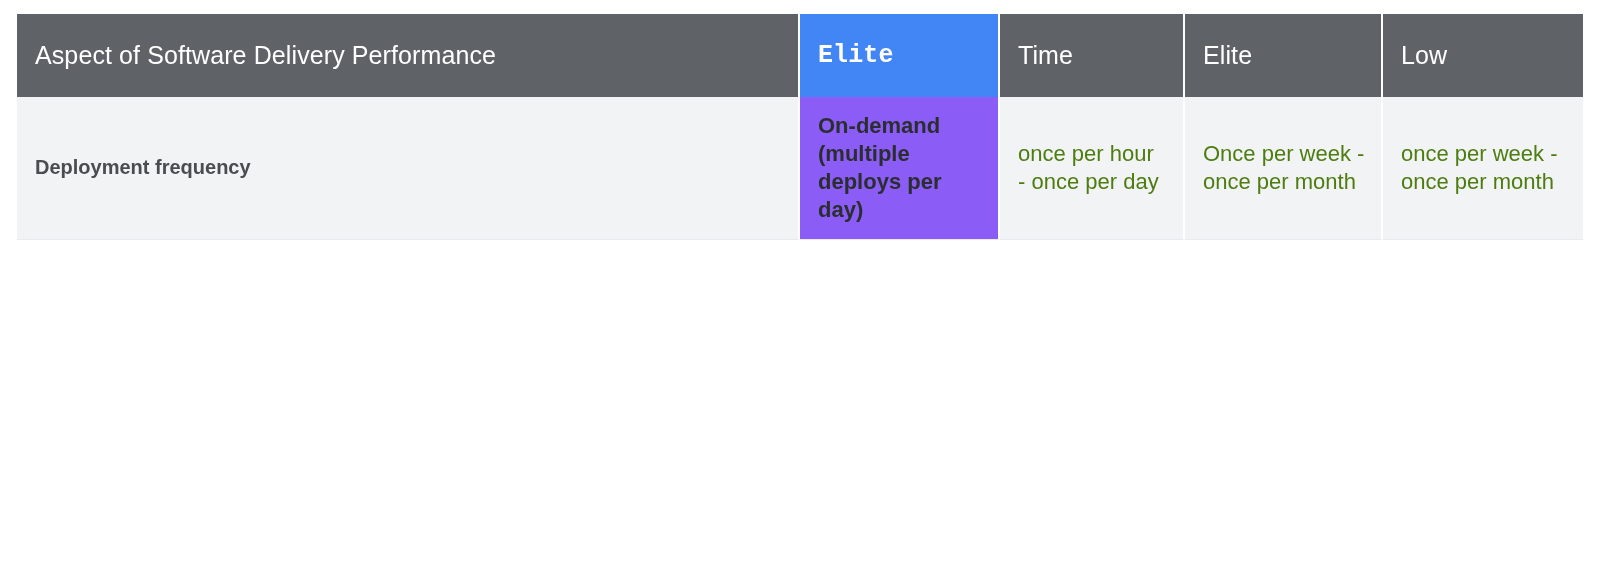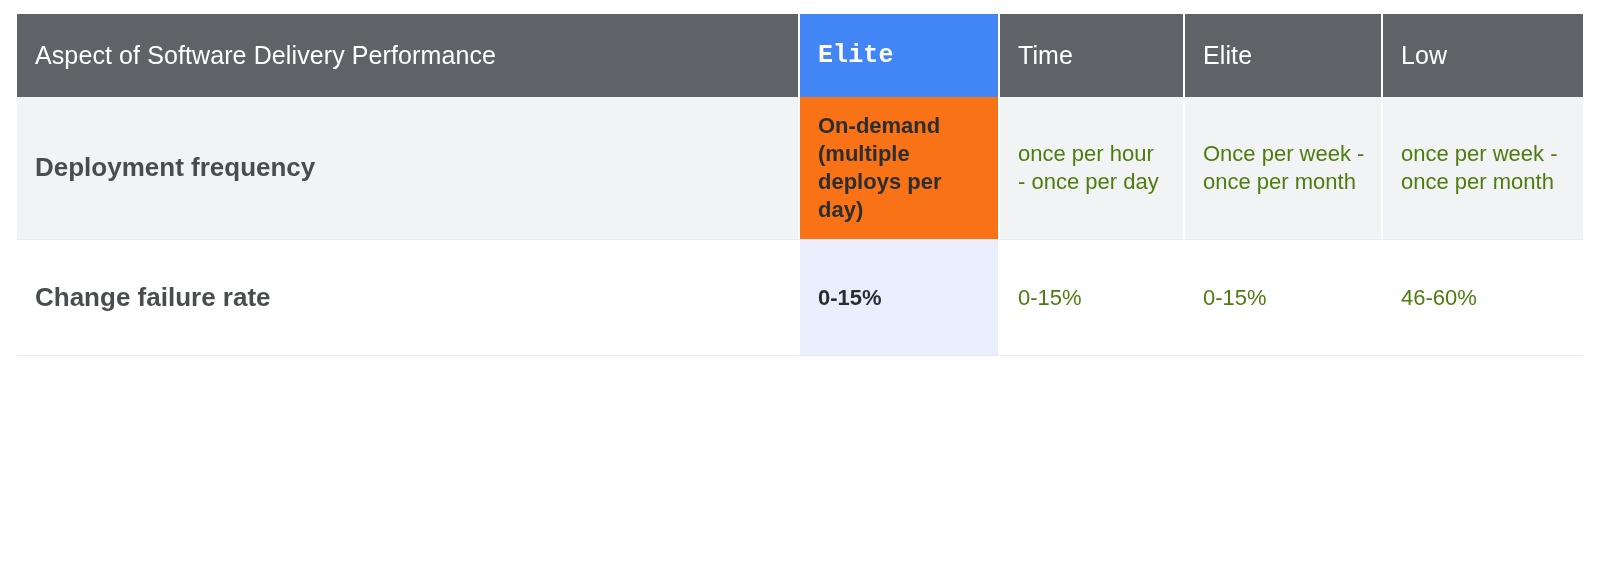--- a/index.html
+++ b/index.html
@@ -67,26 +67,26 @@
     box-sizing: border-box;
     line-height: 1.27;
   }
   tbody td.last { border-right: none; }
 
   tbody tr.shaded td { background: #f1f3f4; }
   tbody tr.plain td  { background: #ffffff; }
 
   tbody td.aspect-cell {
     font-weight: 700;
-    font-size: 26px;
+    font-size: 20px;
     color: #4a4d50;
     padding-left: 18px;
   }
 
-  tbody tr.shaded td.elite-cell { background: #f97316; font-weight: 700; color: #2b2e31; }
+  tbody tr.shaded td.elite-cell { background: #8b5cf6; font-weight: 700; color: #2b2e31; }
   tbody tr.plain  td.elite-cell { background: #e8eefc; font-weight: 700; color: #2b2e31; }
 
   tbody tr.r1 td { height: 143px; }
   tbody tr.r2 td { height: 107px; }
   tbody tr.r3 td { height: 108px; }
   tbody tr.r4 td { height: 116px; }
 
   tbody tr:last-child td { border-bottom: 1px solid #e8eaed; }
 </style>
 </head>
@@ -115,23 +115,16 @@
       <tr class="shaded r1">
         <td class="aspect-cell">Deployment frequency</td>
         <td class="elite-cell">On-demand (multiple deploys per day)</td>
         <td>once per hour - once per day</td>
         <td>Once per week - once per month</td>
         <td class="last">once per week - once per month</td>
       </tr>
 
 
 
-      <tr class="plain r4">
-        <td class="aspect-cell">Change failure rate</td>
-        <td class="elite-cell">0-15%</td>
-        <td>0-15%</td>
-        <td>0-15%</td>
-        <td class="last">46-60%</td>
-      </tr>
 
     </tbody>
   </table>
 </div>
 
 </body></html>

